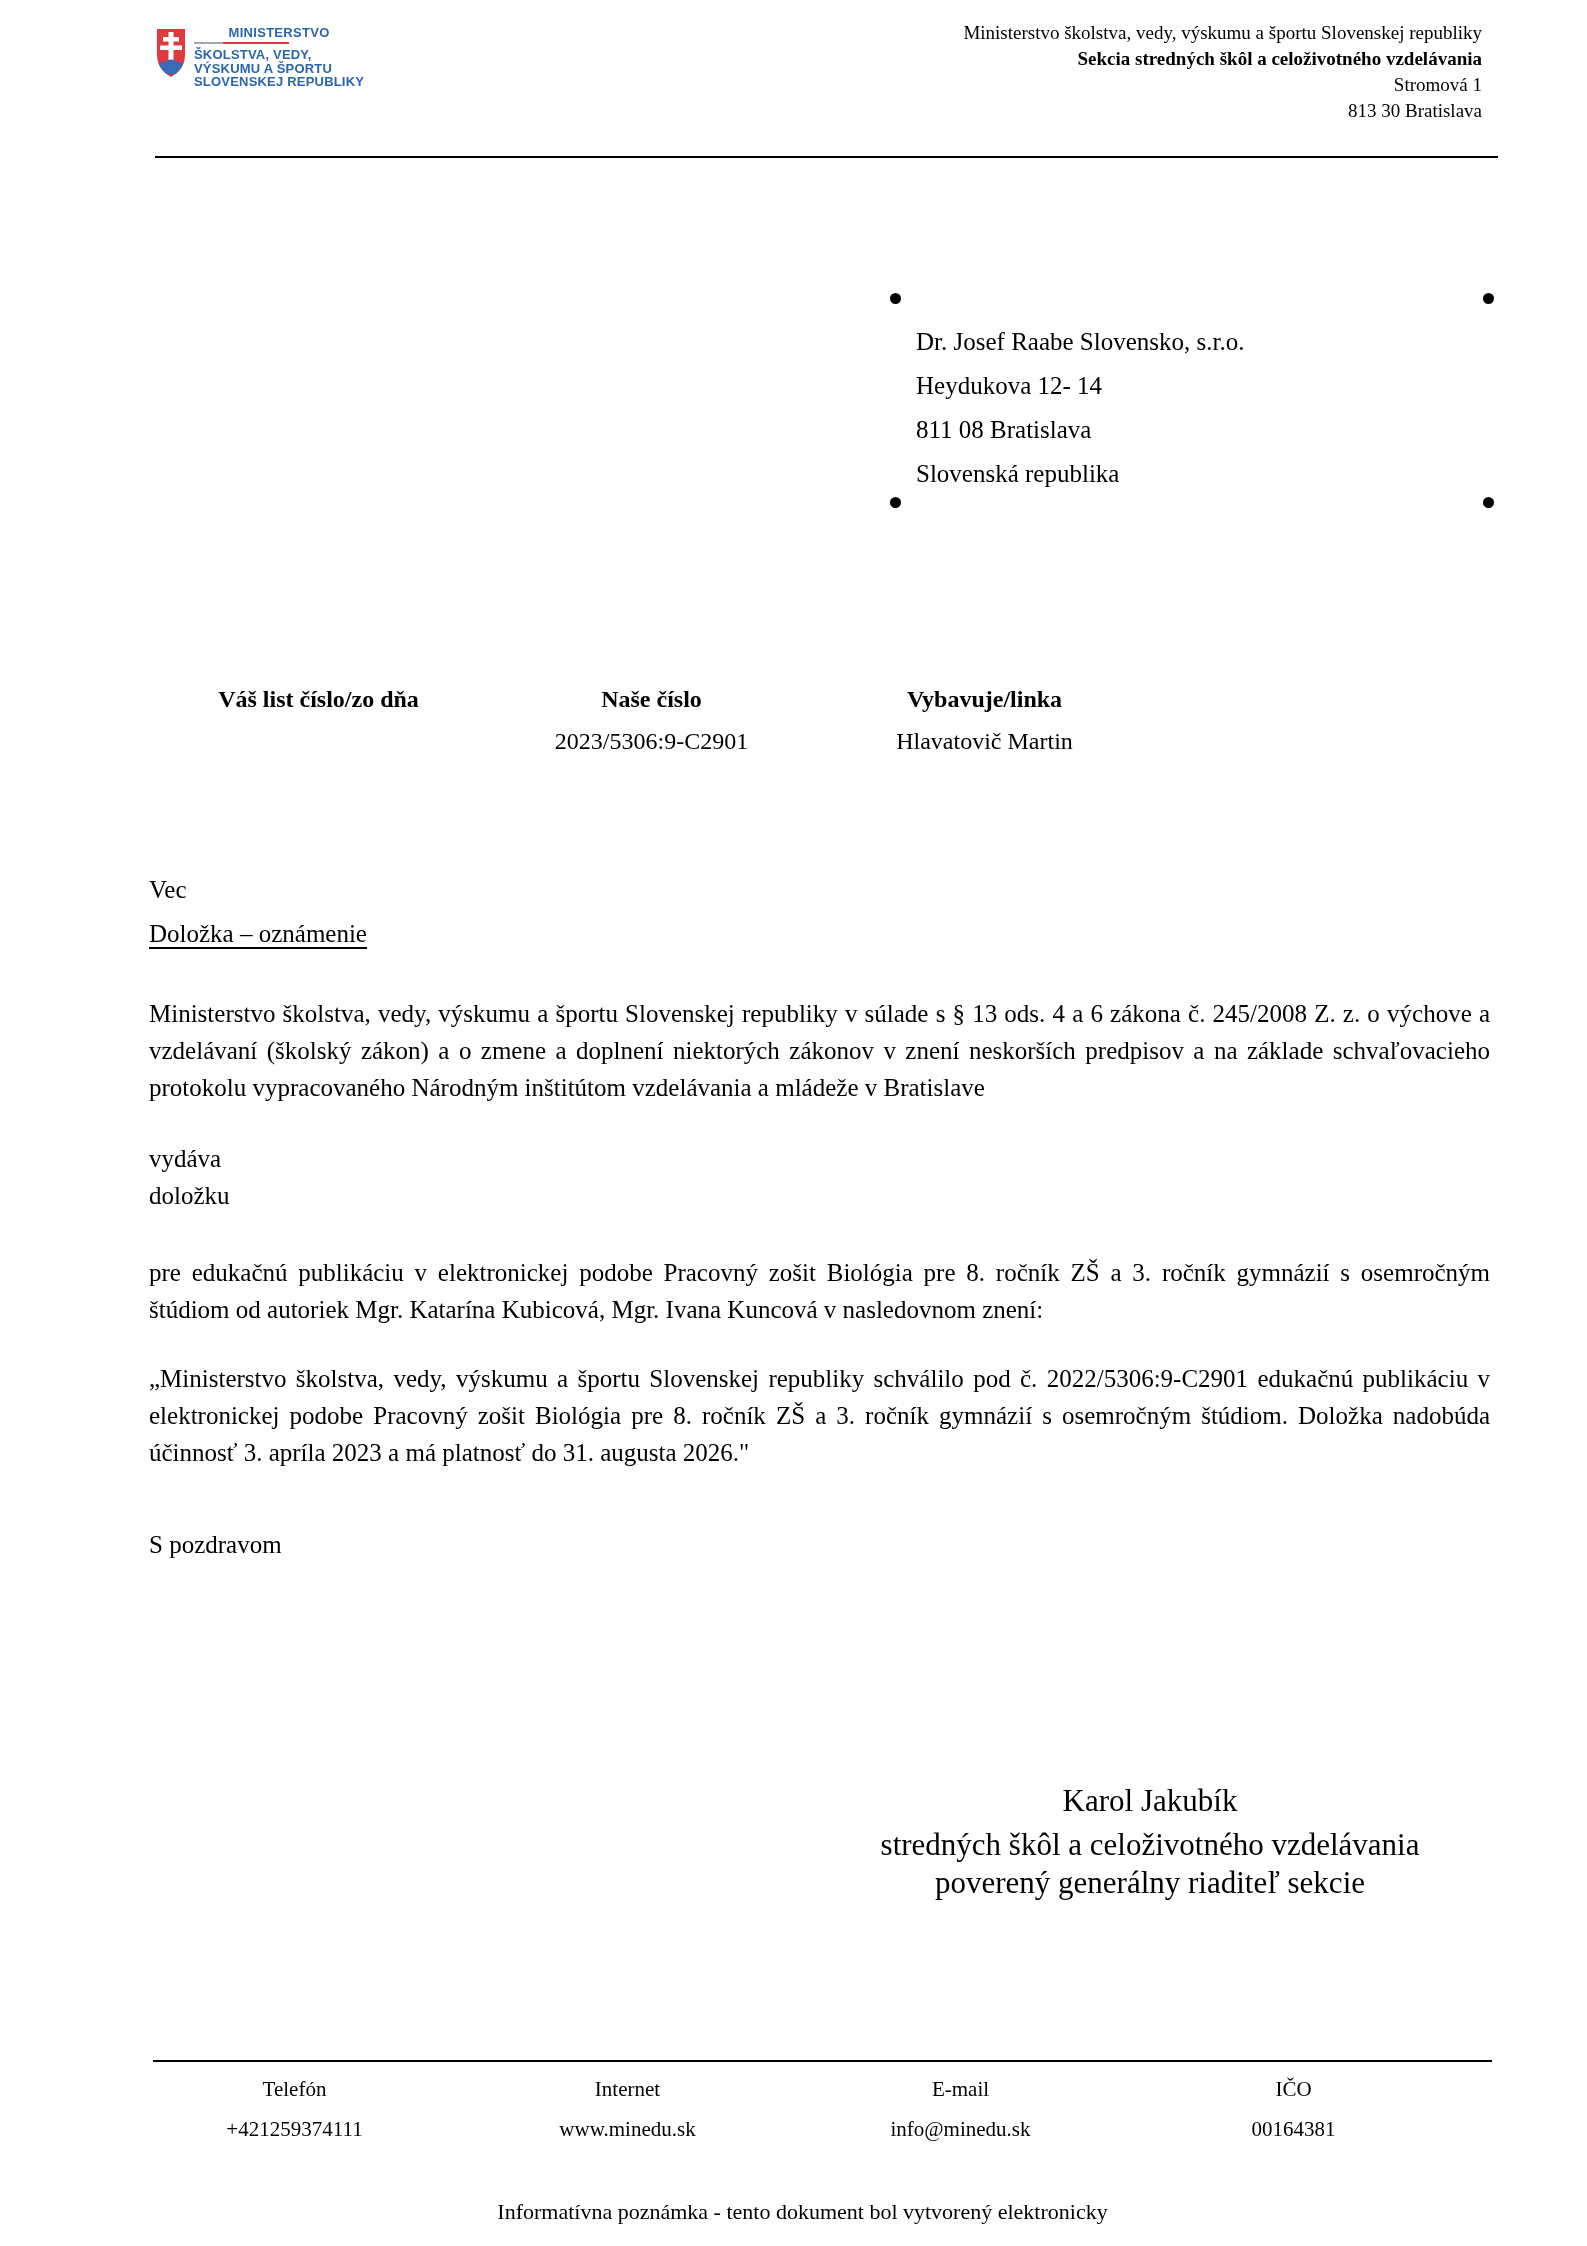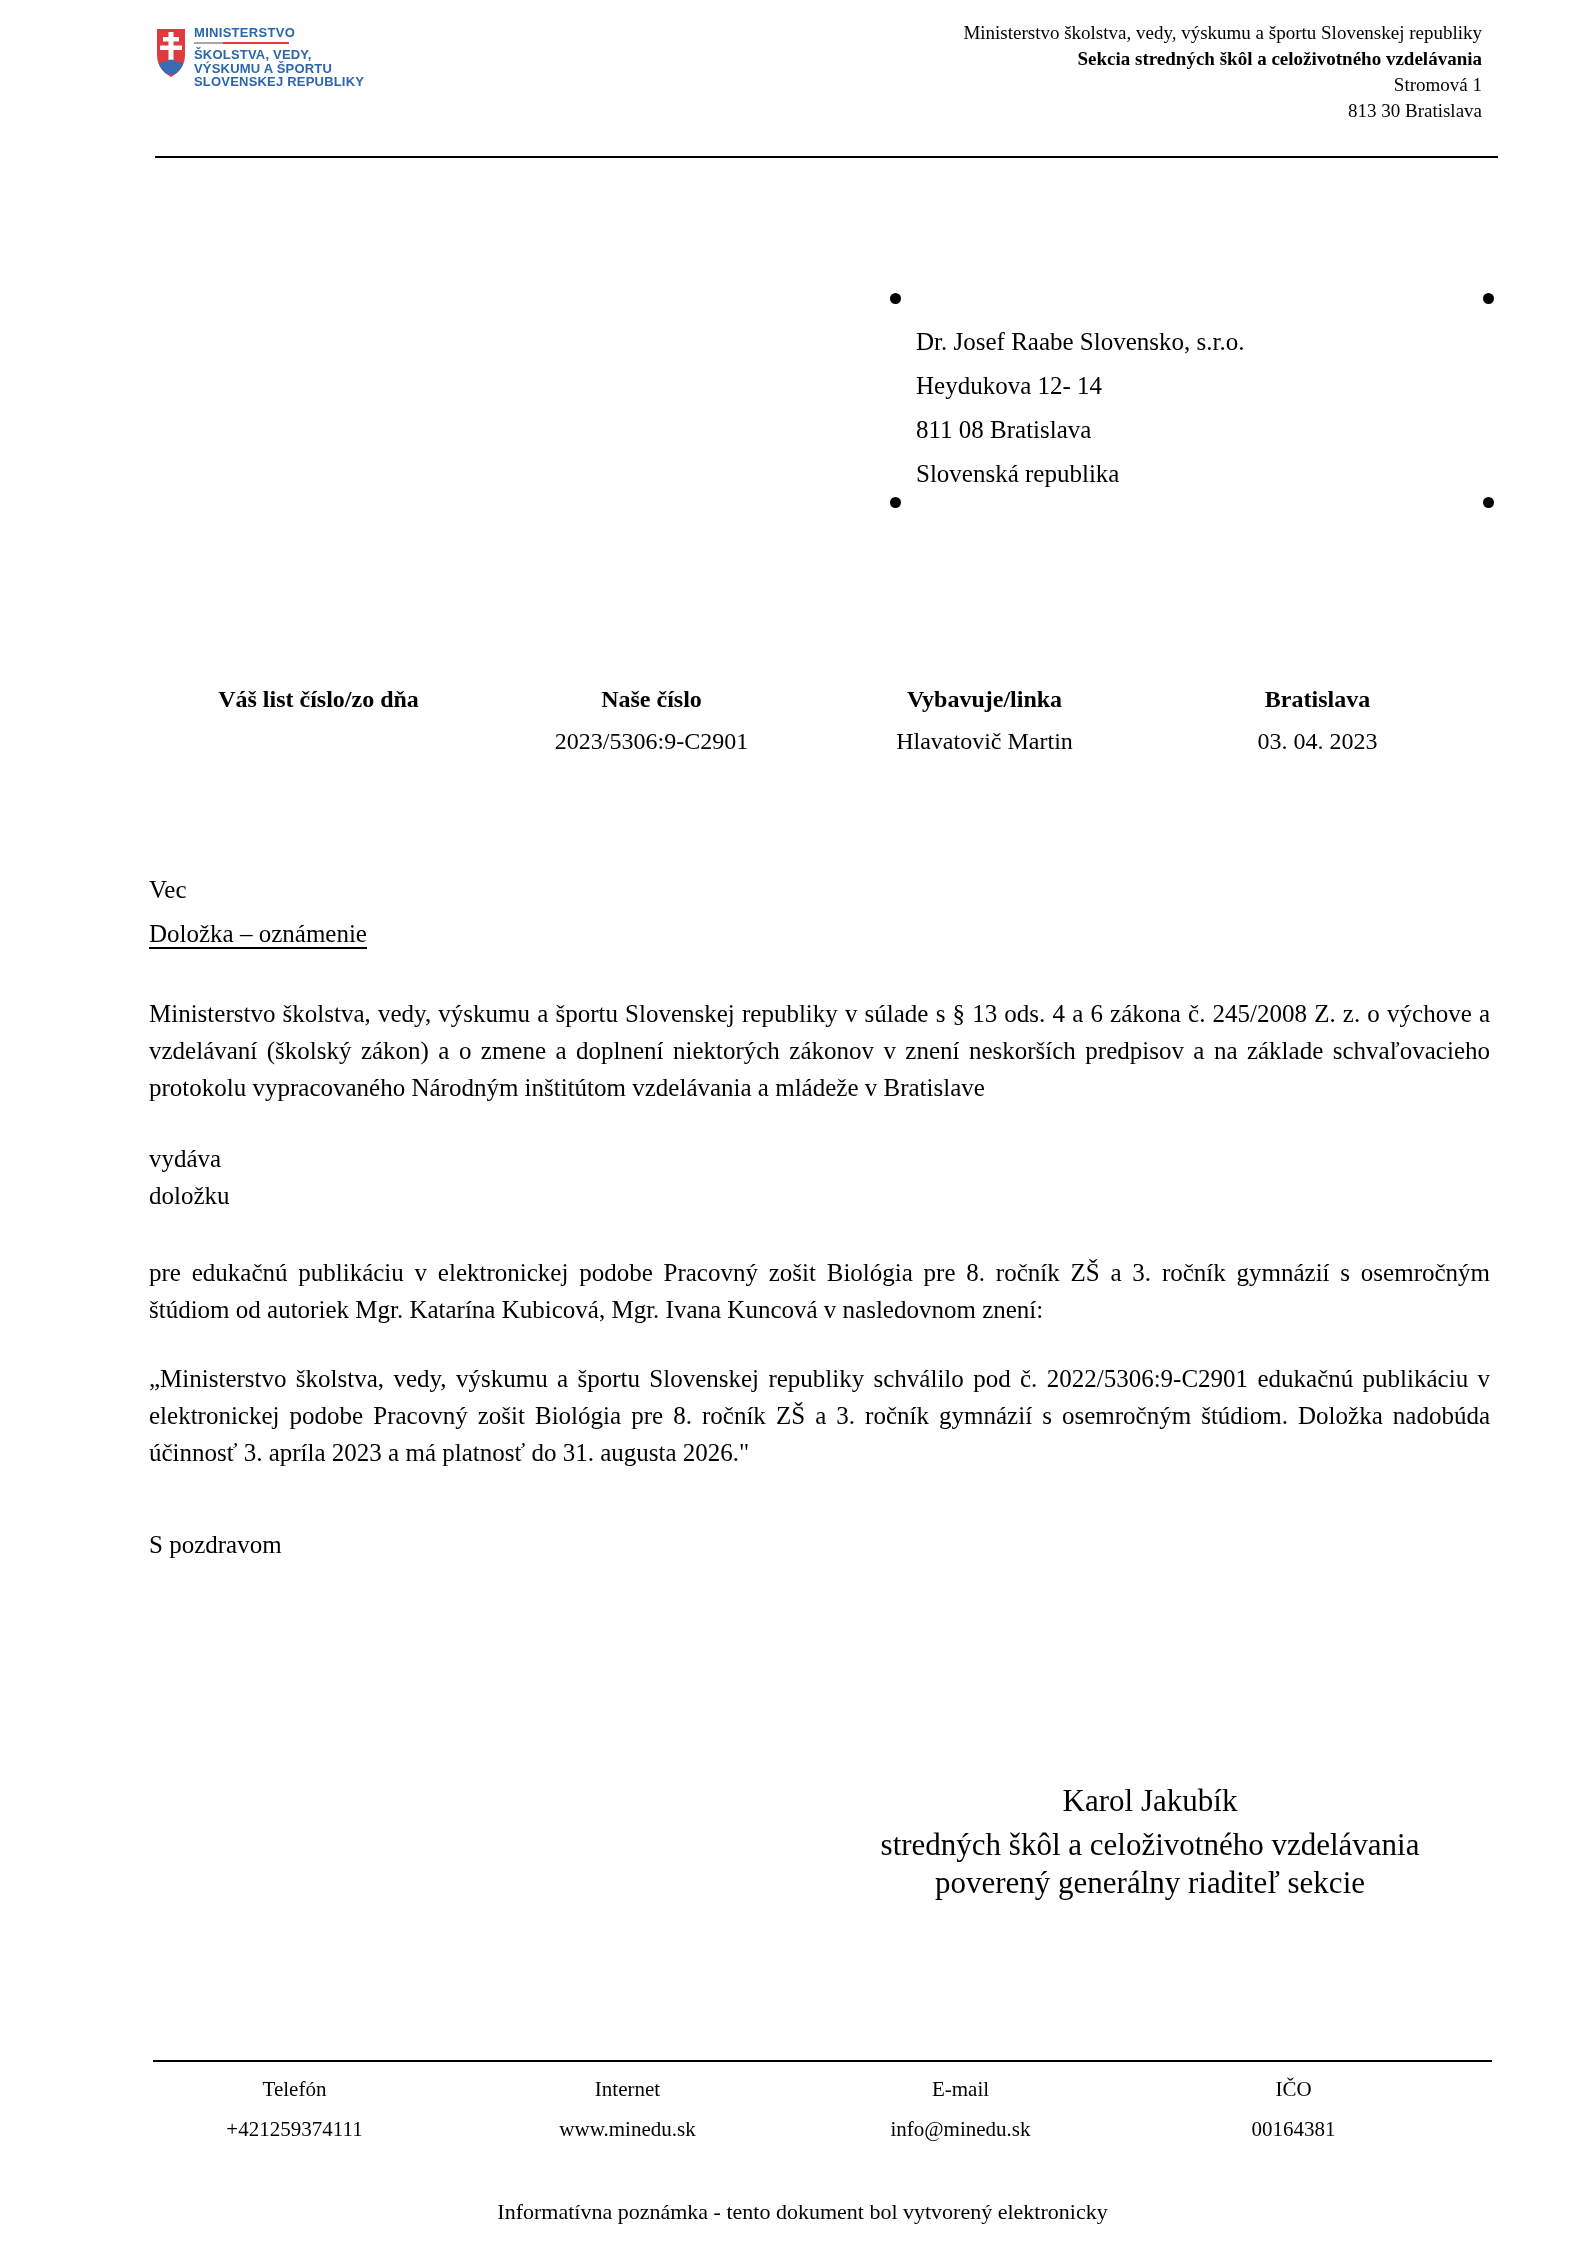--- a/index.html
+++ b/index.html
@@ -9,21 +9,21 @@
     margin:0 auto;
     background:var(--page_bg,#fff);
     color:var(--text,#000);
     font-family:"Liberation Serif", serif;
     overflow:hidden;
   }
   
   .logo{position:absolute;left:155px;top:27px;display:flex;align-items:flex-start;}
   .logo svg{display:block;}
   .logo-text{margin-left:7px;font-family:"Liberation Sans",sans-serif;font-weight:bold;color:var(--logo_blue,#2A65AD);}
-  .logo-line1{font-size:13px;line-height:12px;letter-spacing:.3px;}
+  .logo-line1{font-size:13px;line-height:12px;letter-spacing:.3px;text-align:center;}
   .logo-underline{display:flex;width:95px;height:2px;margin:3px 0 4px 0;}
   .logo-underline .seg-gray{width:30%;background:var(--underline_gray,#A7A7A7);}
   .logo-underline .seg-red{width:70%;background:var(--logo_red,#E0393E);}
   .logo-lineN{font-size:13px;line-height:13.5px;letter-spacing:.2px;}
   .header-right{
     position:absolute;top:20px;right:105px;
     text-align:right;font-size:19px;line-height:26px;white-space:nowrap;
   }
   .header-right .bold{font-weight:bold;}
   .rule{position:absolute;height:2px;background:#000;}
@@ -119,24 +119,20 @@
       <div class="ref-value"></div>
     </div>
     <div class="ref-cell">
       <div class="ref-label">Naše číslo</div>
       <div class="ref-value">2023/5306:9-C2901</div>
     </div>
     <div class="ref-cell">
       <div class="ref-label">Vybavuje/linka</div>
       <div class="ref-value">Hlavatovič Martin</div>
     </div>
-    <div class="ref-cell">
-      <div class="ref-label">Bratislava</div>
-      <div class="ref-value">03. 04. 2023</div>
-    </div>
   </div>
 
   <div class="subject">
     <div>Vec</div>
     <div class="subject-title">Doložka – oznámenie</div>
   </div>
 
   <div class="para p1">Ministerstvo školstva, vedy, výskumu a športu Slovenskej republiky v súlade s § 13 ods. 4 a 6 zákona č. 245/2008 Z. z. o výchove a vzdelávaní (školský zákon) a o zmene a doplnení niektorých zákonov v znení neskorších predpisov a na základe schvaľovacieho protokolu vypracovaného Národným inštitútom vzdelávania a mládeže v Bratislave</div>
 
   <div class="issue">

